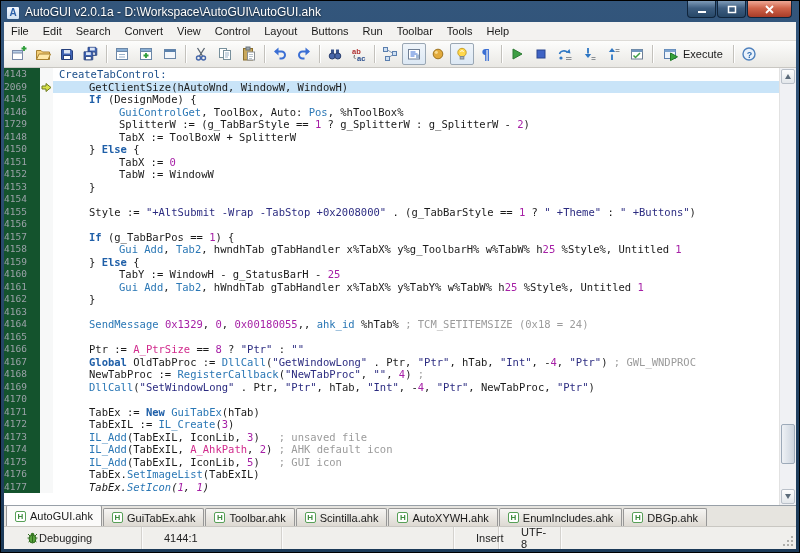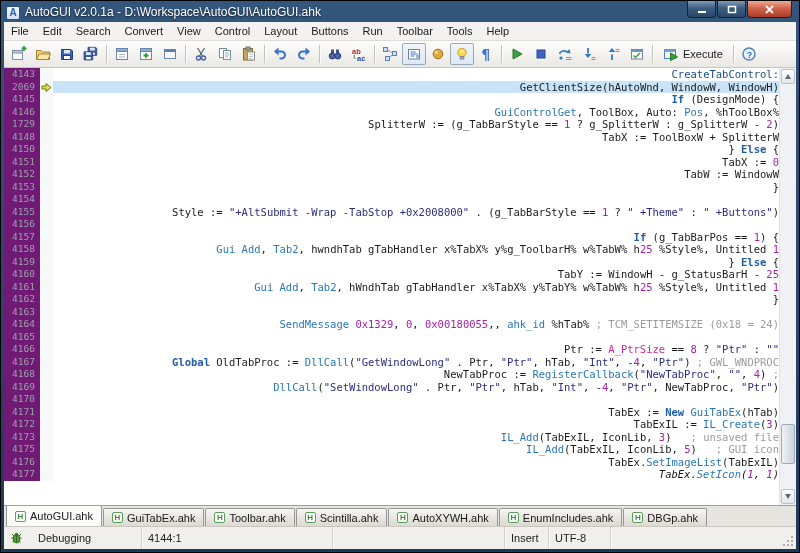--- a/index.html
+++ b/index.html
@@ -27,24 +27,24 @@
   .tb-btn{width:24px;height:22px;flex:none;display:flex;align-items:center;justify-content:center;
           border:1px solid transparent;border-radius:2px;}
   .tb-btn.pressed{border-color:#9aa7b4;background:linear-gradient(#f0f5fa,#dce8f4);}
   .tb-btn.with-label{width:auto;padding:0 6px;gap:4px;font-size:11px;color:#1a1a1a;}
   .tb-sep{width:1px;height:18px;background:#c3c1bc;box-shadow:1px 0 0 #fff;margin:0 3px;flex:none;}
   
   .editor{height:438px;flex:none;background:#fff;position:relative;border-bottom:1px solid #98a0a8;}
   .ed-lines{position:absolute;top:0;left:0;right:17px;bottom:0;overflow:hidden;
             font-family:"DejaVu Sans Mono",monospace;font-size:10.5px;}
   .cl{display:flex;height:12.5px;line-height:12.5px;white-space:pre;}
-  .ln{width:36px;flex:none;text-align:right;padding-right:5px;background:#701a75;color:#9ba2a8;font-size:9.5px;}
+  .ln{width:36px;flex:none;padding-right:5px;background:#14532d;color:#9ba2a8;font-size:9.5px;}
   .mk{width:13px;flex:none;background:#f7f8f8;position:relative;}
   .mk svg{position:absolute;top:1px;left:1px;}
-  .cd{flex:1;color:#1a1a1a;text-align:right;}
+  .cd{flex:1;color:#1a1a1a;}
   .cl.hl .cd{background:#c9e4f8;}
   .s-txt{color:#1a1a1a}.s-lbl{color:#1a4e8a}.s-kw{color:#1f5fa8;font-weight:bold}
   .s-cmd{color:#2a77b5}.s-str{color:#2b2b80}.s-num{color:#a620a6}
   .s-cmt{color:#9b9b9b}.s-avar{color:#d12a8c}
   .vsb{position:absolute;top:0;right:0;bottom:0;width:17px;background:#f0f1f4;border-left:1px solid #e2e2e2;}
   .sb-btn{position:absolute;left:1px;right:1px;height:15px;border:1px solid #b9c0c9;border-radius:2px;
           background:linear-gradient(#fdfdfd,#e3e7eb);display:flex;align-items:center;justify-content:center;}
   .sb-btn.up{top:1px}.sb-btn.down{bottom:1px}
   .tri-up{width:0;height:0;border-left:3.5px solid transparent;border-right:3.5px solid transparent;border-bottom:5px solid #5c6b7a;}
   .tri-down{width:0;height:0;border-left:3.5px solid transparent;border-right:3.5px solid transparent;border-top:5px solid #5c6b7a;}
@@ -53,21 +53,21 @@
   
   .tabbar{height:21px;flex:none;display:flex;align-items:flex-end;background:#e6e4df;border-bottom:1px solid #c9c7c2;padding-left:2px;}
   .dtab{display:flex;align-items:center;gap:4px;font-size:11px;color:#1a1a1a;padding:0 8px;height:18px;
         border:1px solid #979797;border-bottom:none;border-radius:2px 2px 0 0;margin-right:1px;
         background:linear-gradient(#f6f5f3,#ddd9d2);white-space:nowrap;}
   .dtab.active{height:21px;background:#fbfbfa;}
   .h-icon{width:11px;height:11px;flex:none;border:1px solid #57a057;border-radius:2px;background:#fff;
           color:#3d8b3d;font-size:8px;font-weight:bold;line-height:10px;text-align:center;}
   
   .statusbar{height:22px;flex:none;display:flex;align-items:stretch;background:#f0efec;font-size:11px;color:#222;}
-  .sp{display:flex;align-items:center;gap:15px;padding:0 6px;border-right:1px solid #d4d2ce;box-shadow:1px 0 0 #fafafa;}
+  .sp{display:flex;align-items:center;gap:0;padding:0 22px;border-right:1px solid #d4d2ce;box-shadow:1px 0 0 #fafafa;}
   .sp.flex{flex:1;border-right:none;box-shadow:none;}
   .grip{width:16px;display:flex;align-items:flex-end;justify-content:flex-end;padding:0 2px 2px 0;}
 </style>
 </head>
 <body>
 
 <div class="frame">
   <div class="titlebar">
     <div class="app-icon">A</div>
     <div class="title-text">AutoGUI v2.0.1a - D:\Workspace\AutoGUI\AutoGUI.ahk</div>
@@ -330,20 +330,21 @@
           <div class="cl"><div class="ln">4164</div><div class="mk"></div><div class="cd" style="padding-left: 36px;"><span class="s-cmd">SendMessage</span><span class="s-txt"> </span><span class="s-num">0x1329</span><span class="s-txt">, </span><span class="s-num">0</span><span class="s-txt">, </span><span class="s-num">0x00180055</span><span class="s-txt">,, </span><span class="s-cmd">ahk_id</span><span class="s-txt"> %hTab% </span><span class="s-cmt">; TCM_SETITEMSIZE (0x18 = 24)</span></div></div>
           <div class="cl"><div class="ln">4165</div><div class="mk"></div><div class="cd" style="padding-left: 6px;"></div></div>
           <div class="cl"><div class="ln">4166</div><div class="mk"></div><div class="cd" style="padding-left: 36px;"><span class="s-txt">Ptr := </span><span class="s-avar">A_PtrSize</span><span class="s-txt"> == </span><span class="s-num">8</span><span class="s-txt"> ? </span><span class="s-str">"Ptr"</span><span class="s-txt"> : </span><span class="s-str">""</span></div></div>
           <div class="cl"><div class="ln">4167</div><div class="mk"></div><div class="cd" style="padding-left: 36px;"><span class="s-kw">Global</span><span class="s-txt"> OldTabProc := </span><span class="s-cmd">DllCall</span><span class="s-txt">(</span><span class="s-str">"GetWindowLong"</span><span class="s-txt"> . Ptr, </span><span class="s-str">"Ptr"</span><span class="s-txt">, hTab, </span><span class="s-str">"Int"</span><span class="s-txt">, -</span><span class="s-num">4</span><span class="s-txt">, </span><span class="s-str">"Ptr"</span><span class="s-txt">) </span><span class="s-cmt">; GWL_WNDPROC</span></div></div>
           <div class="cl"><div class="ln">4168</div><div class="mk"></div><div class="cd" style="padding-left: 36px;"><span class="s-txt">NewTabProc := </span><span class="s-cmd">RegisterCallback</span><span class="s-txt">(</span><span class="s-str">"NewTabProc"</span><span class="s-txt">, </span><span class="s-str">""</span><span class="s-txt">, </span><span class="s-num">4</span><span class="s-txt">) </span><span class="s-cmt">;</span></div></div>
           <div class="cl"><div class="ln">4169</div><div class="mk"></div><div class="cd" style="padding-left: 36px;"><span class="s-cmd">DllCall</span><span class="s-txt">(</span><span class="s-str">"SetWindowLong"</span><span class="s-txt"> . Ptr, </span><span class="s-str">"Ptr"</span><span class="s-txt">, hTab, </span><span class="s-str">"Int"</span><span class="s-txt">, -</span><span class="s-num">4</span><span class="s-txt">, </span><span class="s-str">"Ptr"</span><span class="s-txt">, NewTabProc, </span><span class="s-str">"Ptr"</span><span class="s-txt">)</span></div></div>
           <div class="cl"><div class="ln">4170</div><div class="mk"></div><div class="cd" style="padding-left: 6px;"></div></div>
           <div class="cl"><div class="ln">4171</div><div class="mk"></div><div class="cd" style="padding-left: 36px;"><span class="s-txt">TabEx := </span><span class="s-kw">New</span><span class="s-txt"> </span><span class="s-cmd">GuiTabEx</span><span class="s-txt">(hTab)</span></div></div>
           <div class="cl"><div class="ln">4172</div><div class="mk"></div><div class="cd" style="padding-left: 36px;"><span class="s-txt">TabExIL := </span><span class="s-cmd">IL_Create</span><span class="s-txt">(</span><span class="s-num">3</span><span class="s-txt">)</span></div></div>
           <div class="cl"><div class="ln">4173</div><div class="mk"></div><div class="cd" style="padding-left: 36px;"><span class="s-cmd">IL_Add</span><span class="s-txt">(TabExIL, IconLib, </span><span class="s-num">3</span><span class="s-txt">)   </span><span class="s-cmt">; unsaved file</span></div></div>
+          <div class="cl"><div class="ln">4174</div><div class="mk"></div><div class="cd" style="padding-left: 36px;"><span class="s-cmd">IL_Add</span><span class="s-txt">(TabExIL, </span><span class="s-avar">A_AhkPath</span><span class="s-txt">, </span><span class="s-num">2</span><span class="s-txt">) </span><span class="s-cmt">; AHK default icon</span></div></div>
           <div class="cl"><div class="ln">4175</div><div class="mk"></div><div class="cd" style="padding-left: 36px;"><span class="s-cmd">IL_Add</span><span class="s-txt">(TabExIL, IconLib, </span><span class="s-num">5</span><span class="s-txt">)   </span><span class="s-cmt">; GUI icon</span></div></div>
           <div class="cl"><div class="ln">4176</div><div class="mk"></div><div class="cd" style="padding-left: 36px;"><span class="s-txt">TabEx.</span><span class="s-cmd">SetImageList</span><span class="s-txt">(TabExIL)</span></div></div>
           <div class="cl"><div class="ln">4177</div><div class="mk"></div><div class="cd" style="padding-left: 36px; font-style: italic;"><span class="s-txt">TabEx.</span><span class="s-cmd">SetIcon</span><span class="s-txt">(</span><span class="s-num">1</span><span class="s-txt">, </span><span class="s-num">1</span><span class="s-txt">)</span></div></div>
         </div>
       <div class="vsb">
         <div class="sb-btn up">
             <div class="tri-up"></div>
           </div>
         <div class="sb-thumb"></div>
         <div class="sb-btn down">
@@ -384,21 +385,21 @@
     <div class="statusbar">
         <div class="sp" style="width: 138px;">
           <span><svg width="13" height="13" viewBox="0 0 13 13">
               <path d="M2 3 l2 2 M11 3 l-2 2 M1.5 7 h2 M9.5 7 h2 M2.5 11 l2-1.5 M10.5 11 l-2-1.5" stroke="#2f6b1e"></path>
               <circle cx="6.5" cy="3.5" r="1.8" fill="#3c7d28"></circle>
               <ellipse cx="6.5" cy="8" rx="3.4" ry="4" fill="#57a33b" stroke="#2f6b1e"></ellipse>
               <path d="M6.5 4.5 v7" stroke="#2f6b1e"></path>
             </svg></span>
           <span>Debugging</span>
         </div>
-        <div class="sp" style="width: 191px;">
+        <div class="sp" style="width: 140px;">
           <span>4144:1</span>
         </div>
         <div class="sp" style="width: 172px;"></div>
         <div class="sp" style="width: 44px;">
           <span>Insert</span>
         </div>
         <div class="sp" style="width: 62px;">
           <span>UTF-8</span>
         </div>
         <div class="sp flex"></div>

